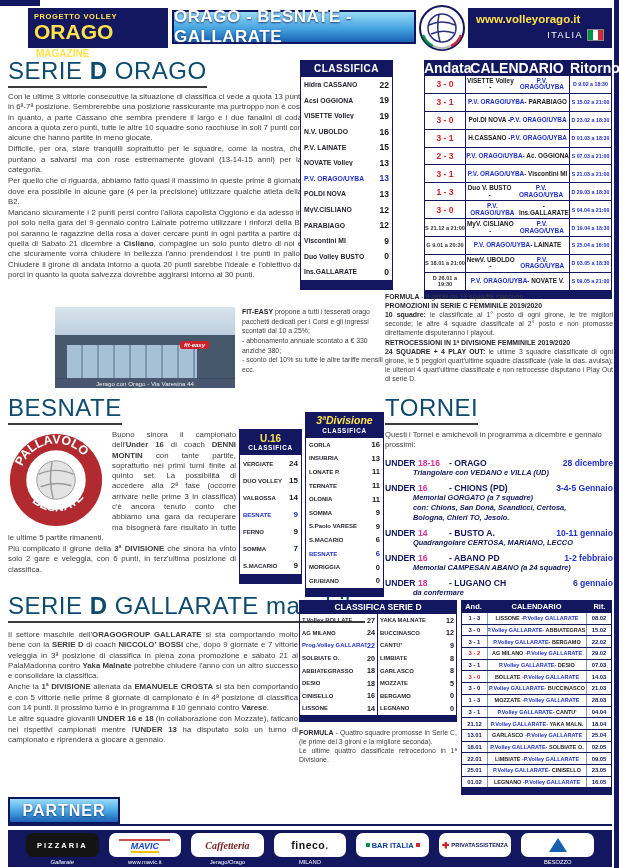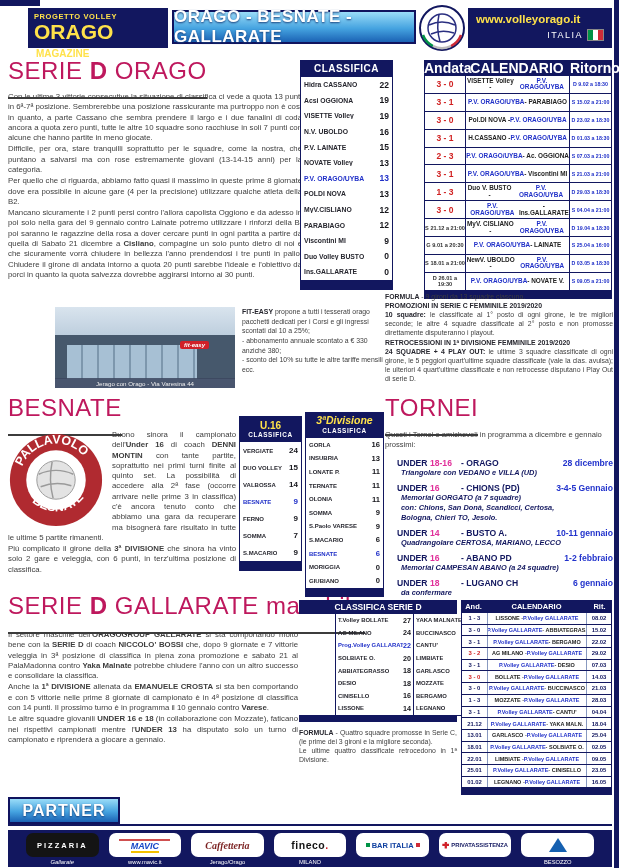--- a/index.html
+++ b/index.html
@@ -18,22 +18,22 @@
           border:2px solid #10135e;display:flex;align-items:center;justify-content:center;
           color:#fff;font-weight:bold;font-size:17px;letter-spacing:.5px;text-shadow:0 1px 2px #1a3f7a;}
   .hlogo{left:419px;top:5px;width:46px;height:46px;}
   .hright{left:468px;top:8px;width:144px;height:40px;background:#12175f;box-sizing:border-box;padding:5px 8px;}
   .hsite{color:#ffe24a;font-weight:bold;font-size:11.5px;cursor:pointer;}
   .hcountry{display:flex;justify-content:flex-end;align-items:center;gap:4px;color:#fff;
             font-size:9px;margin-top:4px;letter-spacing:1.5px;}
   .flag{width:15px;height:10px;display:flex;border:.5px solid #888;}
   .flag i{flex:1;}.fg{background:#009246}.fw{background:#fff}.fr{background:#ce2b37}
   
-  .h1{position:absolute;font-size:24px;color:#be185d;border-bottom:2px solid #3c3c3c;
-      padding-bottom:12px;letter-spacing:.5px;font-weight:normal;white-space:nowrap;}
+  .h1{position:absolute;font-size:24px;color:#0c4a6e;border-bottom:2px solid #3c3c3c;
+      padding-bottom:1px;letter-spacing:.5px;font-weight:normal;white-space:nowrap;}
   .h1 b{font-weight:bold;}
   
   .art{position:absolute;text-align:justify;color:#3d3d3d;}
   .art p{margin:0 0 1px 0;}
   
   .tbl{position:absolute;background:#fff;}
   .thead{background:#12175f;color:#fff;font-weight:bold;text-align:center;
          display:flex;flex-direction:column;align-items:center;justify-content:center;}
   .tbody{border:1px solid #12175f;border-top:none;}
   .srow{display:flex;justify-content:space-between;align-items:center;padding:0 3px;}
@@ -72,47 +72,47 @@
   .febadge{position:absolute;right:26px;top:34px;background:#d02028;color:#fff;font-size:6px;
            font-weight:bold;font-style:italic;padding:1px 4px;border-radius:2px;}
   .fecap{position:absolute;left:0;bottom:0;width:100%;background:rgba(60,70,95,.85);
          color:#eee;font-size:6.2px;text-align:center;padding:1.5px 0;}
   #fe-txt{left:242px;top:307px;width:141px;font-size:6.9px;line-height:1.4;color:#3d3d3d;}
   #fe-txt b{color:#26262e;}
   
   #tornei-intro{left:385px;top:430px;width:228px;font-size:7.6px;line-height:1.3;}
   #tornei-list{left:385px;top:458px;width:228px;}
   .titem{margin-bottom:5px;}
-  .tline{display:flex;font-size:8.6px;font-weight:bold;color:#12175f;align-items:baseline;padding-left:12px;}
+  .tline{display:flex;font-size:8.6px;font-weight:bold;color:#12175f;align-items:baseline;}
   .tcat{width:64px;}.tcat i{color:#e0309a;font-style:normal;}
   .tplace{flex:1;}
   .tdate{color:#2233cc;text-align:right;white-space:nowrap;}
-  .tnote{font-size:7.4px;font-weight:bold;font-style:italic;color:#12175f;margin-left:16px;line-height:1.35;}
+  .tnote{font-size:7.4px;font-weight:bold;font-style:italic;color:#12175f;margin-left:28px;line-height:1.35;}
   
   #bes-body{left:8px;top:430px;width:228px;font-size:7.8px;line-height:1.32;}
   .beslogo{float:left;width:96px;height:96px;margin:2px 8px 2px 0;}
-  #u16{left:239px;top:416px;width:63px;border-radius:27px;}
+  #u16{left:239px;top:429px;width:63px;border-radius:27px;}
   #u16 .thead{height:26px;}
   #d3v{left:305px;top:412px;width:79px;}
   #d3v .thead{height:26px;}
   .t-y{color:#ffe24a;font-weight:bold;font-size:10px;line-height:1.1;}
   .t-yi{color:#ffe24a;font-weight:bold;font-style:italic;font-size:10.5px;line-height:1.1;}
   .t-w{color:#fff;font-size:6.4px;font-weight:bold;letter-spacing:.6px;line-height:1.2;}
   #u16 .srow{height:17px;}
   #u16 .sname{font-size:6px;}
   #u16 .spts{font-size:8px;}
   #u16 .tfoot{height:9px;}
   #d3v .srow{height:13.6px;}
   #d3v .sname{font-size:6px;}
   #d3v .spts{font-size:7.6px;}
   #d3v .tfoot{height:8px;}
   
   #g-cls-title{left:299px;top:600px;width:158px;height:14px;background:#12175f;color:#fff;
                font-size:8.5px;font-weight:bold;display:flex;align-items:center;justify-content:center;}
-  #g-cls{left:299px;top:614px;width:180px;display:flex;margin-left:36px;}
+  #g-cls{left:299px;top:614px;width:180px;display:flex;}
   #g-cls .col{width:79px;box-sizing:border-box;border:1px solid #12175f;border-top:none;}
   #g-cls .col+.col{border-left:none;}
   #g-cls .srow{height:12.6px;padding:0 2px;}
   #g-cls .sname{font-size:5.9px;}
   #g-cls .spts{font-size:7.2px;}
   #g-bar{left:299px;top:715px;width:158px;height:7px;background:#12175f;}
   #g-cal{left:461px;top:600px;width:151px;}
   #g-cal .calhead{grid-template-columns:25px 1fr 25px;height:13px;font-size:7.5px;}
   .grow{display:grid;grid-template-columns:25px 1fr 25px;border:1px solid #12175f;border-top:none;height:10.7px;}
   .grow>span{display:flex;align-items:center;justify-content:center;border-left:1px solid #8899c0;}

